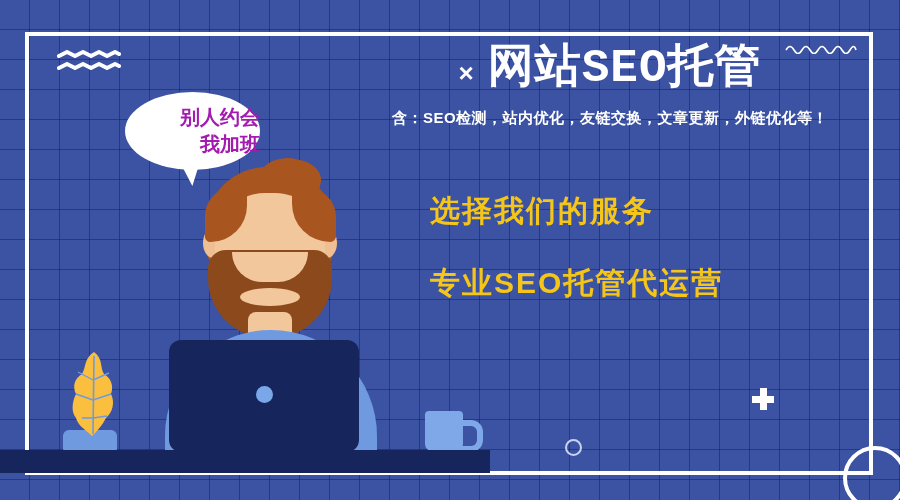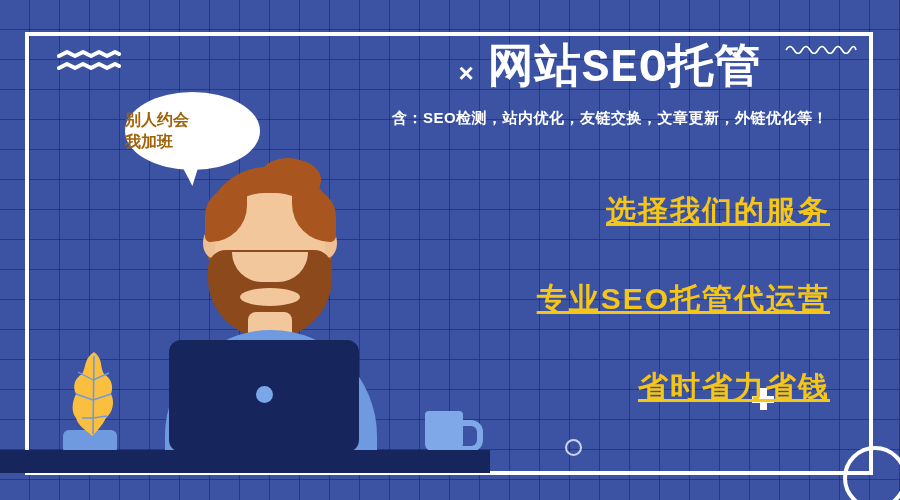--- a/index.html
+++ b/index.html
@@ -55,32 +55,31 @@
   .title-main{
     color:#ffffff;font-size:46px;font-weight:bold;letter-spacing:1px;line-height:1.1;
     white-space:nowrap;
     font-family:Liberation Mono, monospace;
   }
   .subtitle{
     margin-top:14px;color:#ffffff;font-size:15px;letter-spacing:.5px;white-space:nowrap;font-weight:bold;
   }
   
   .points{
-    position:absolute;left:430px;top:196px;width:400px;text-align:right;
+    position:absolute;left:430px;top:196px;width:400px;text-align:left;
     color:#f5c518;
-    text-decoration:underline;
   }
   .point{font-size:30px;font-weight:bold;letter-spacing:2px;line-height:1;}
-  .point + .point{margin-top:58px;}
+  .point + .point{margin-top:42px;}
   
   .bubble{
     position:absolute;left:125px;top:92px;width:135px;height:78px;
     background:#ffffff;border-radius:50%/50%;
-    display:flex;flex-direction:column;align-items:flex-start;justify-content:center;
-    color:#a16207;font-size:16px;line-height:1.35;font-weight:bold;
+    display:flex;flex-direction:column;align-items:flex-end;justify-content:center;
+    color:#a21caf;font-size:20px;line-height:1.35;font-weight:bold;
   }
   .bubble-tail{
     position:absolute;left:178px;top:152px;width:0;height:0;
     border-left:12px solid transparent;
     border-right:16px solid transparent;
     border-top:34px solid #ffffff;
     transform:rotate(-8deg);
   }
   
   .scene{position:absolute;left:0;top:0;width:520px;height:500px;}
@@ -181,21 +180,20 @@
     <div class="title-row">
       <span class="title-x">×</span>
       <span class="title-main">网站SEO托管</span>
     </div>
     <div class="subtitle">含：SEO检测，站内优化，友链交换，文章更新，外链优化等！</div>
   </div>
 
   <div class="points">
     <div class="point">选择我们的服务</div>
     <div class="point">专业SEO托管代运营</div>
-    <div class="point">省时省力省钱</div>
   </div>
 
   <div class="bubble-tail"></div>
   <div class="bubble">
     <div>别人约会</div>
     <div>我加班</div>
   </div>
 
   <div class="scene">
     <div class="plant-pot"></div>

